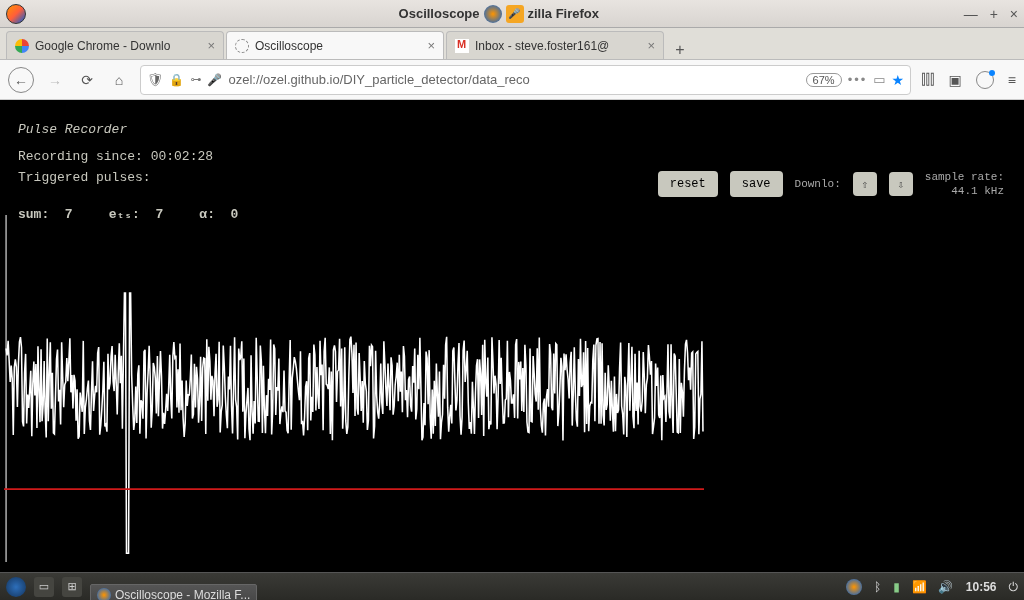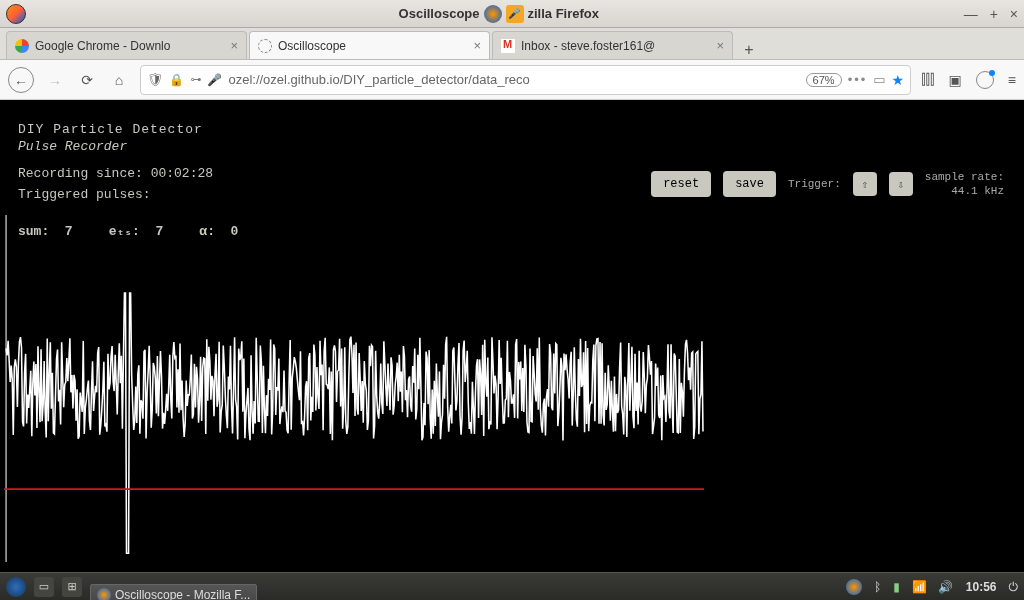--- a/index.html
+++ b/index.html
@@ -9,21 +9,21 @@
     .desktop-titlebar { height: 28px; background: linear-gradient(#e8e4e0, #d8d4d0); display: flex; align-items: center; padding: 0 6px; border-bottom: 1px solid #aaa; }
     .app-icon-ff { width: 20px; height: 20px; background: linear-gradient(135deg, #ff9500, #ff5e3a, #0060df); border-radius: 50%; margin-right: 8px; border: 1px solid #333; }
     .title-center { flex: 1; text-align: center; font-size: 13px; color: #333; display: flex; justify-content: center; align-items: center; gap: 4px; font-weight: bold; }
     .title-center .ff-small { width: 18px; height: 18px; background: radial-gradient(#ff9500, #0060df); border-radius: 50%; display: inline-block; }
     .title-center .mic-small { width: 18px; height: 18px; background: #f5a623; border-radius: 3px; display: inline-flex; align-items: center; justify-content: center; color: #fff; font-size: 10px; }
     .win-controls { display: flex; gap: 12px; color: #555; font-size: 14px; }
     .win-controls span { cursor: default; }
 
     
     .tabstrip { height: 32px; background: #e0ded8; display: flex; align-items: flex-end; padding: 0 6px; border-bottom: 1px solid #bbb; }
-    .tab { height: 28px; border: 1px solid #bbb; border-bottom: none; border-radius: 4px 4px 0 0; display: flex; align-items: center; padding: 0 8px; font-size: 12px; color: #333; margin-right: 2px; width: 241px; background: #d8d6d0; }
+    .tab { height: 28px; border: 1px solid #bbb; border-bottom: none; border-radius: 4px 4px 0 0; display: flex; align-items: center; padding: 0 8px; font-size: 12px; color: #333; margin-right: 2px; width: 218px; background: #d8d6d0; }
     .tab.active { background: #f8f8f8; }
     .tab .favicon { width: 14px; height: 14px; margin-right: 6px; flex-shrink: 0; }
     .tab .label { flex: 1; white-space: nowrap; overflow: hidden; text-overflow: ellipsis; }
     .tab .close { color: #777; font-size: 13px; margin-left: 4px; }
     .newtab { width: 28px; display: flex; align-items: center; justify-content: center; color: #555; font-size: 16px; }
     .fav-chrome { background: conic-gradient(#ea4335 0 90deg, #4285f4 90deg 180deg, #34a853 180deg 270deg, #fbbc05 270deg 360deg); border-radius: 50%; }
     .fav-globe { border: 1px dashed #888; border-radius: 50%; }
     .fav-gmail { background: #fff; position: relative; }
     .fav-gmail::before { content: "M"; color: #d93025; font-weight: bold; font-size: 11px; position: absolute; left: 2px; top: -1px; }
 
@@ -125,38 +125,37 @@
   <div class="right-icons">
     <span>⫿⫿⫿</span>
     <span>▣</span>
     <span class="acct"></span>
     <span>≡</span>
   </div>
 </div>
 
 <div class="page">
   <div class="detector">
-    <div class="hdr1">DIY Particle Detector</div>
     <div class="hdr2">Pulse Recorder</div>
     <div class="ln">
       <span>Recording since:</span>
       <span>00:02:28</span>
     </div>
     <div class="ln">Triggered pulses:</div>
     <div class="stats">
       <span><span>sum:</span>&nbsp;&nbsp;<span>7</span></span>
       <span><span>eₜₛ:</span>&nbsp;&nbsp;<span>7</span></span>
       <span><span>α:</span>&nbsp;&nbsp;<span>0</span></span>
     </div>
   </div>
 
   <div class="controls">
     <div class="btn">reset</div>
     <div class="btn">save</div>
-    <span>Trigger:</span>
+    <span>Downlo:</span>
     <div class="arrow-btn">⇧</div>
     <div class="arrow-btn">⇩</div>
     <div class="srate">
       <div>sample rate:</div>
       <div>44.1 kHz</div>
     </div>
   </div>
 
   <div class="canvas-wrap">
     <svg id="scope-svg" viewBox="0 0 680 360" preserveAspectRatio="none">

